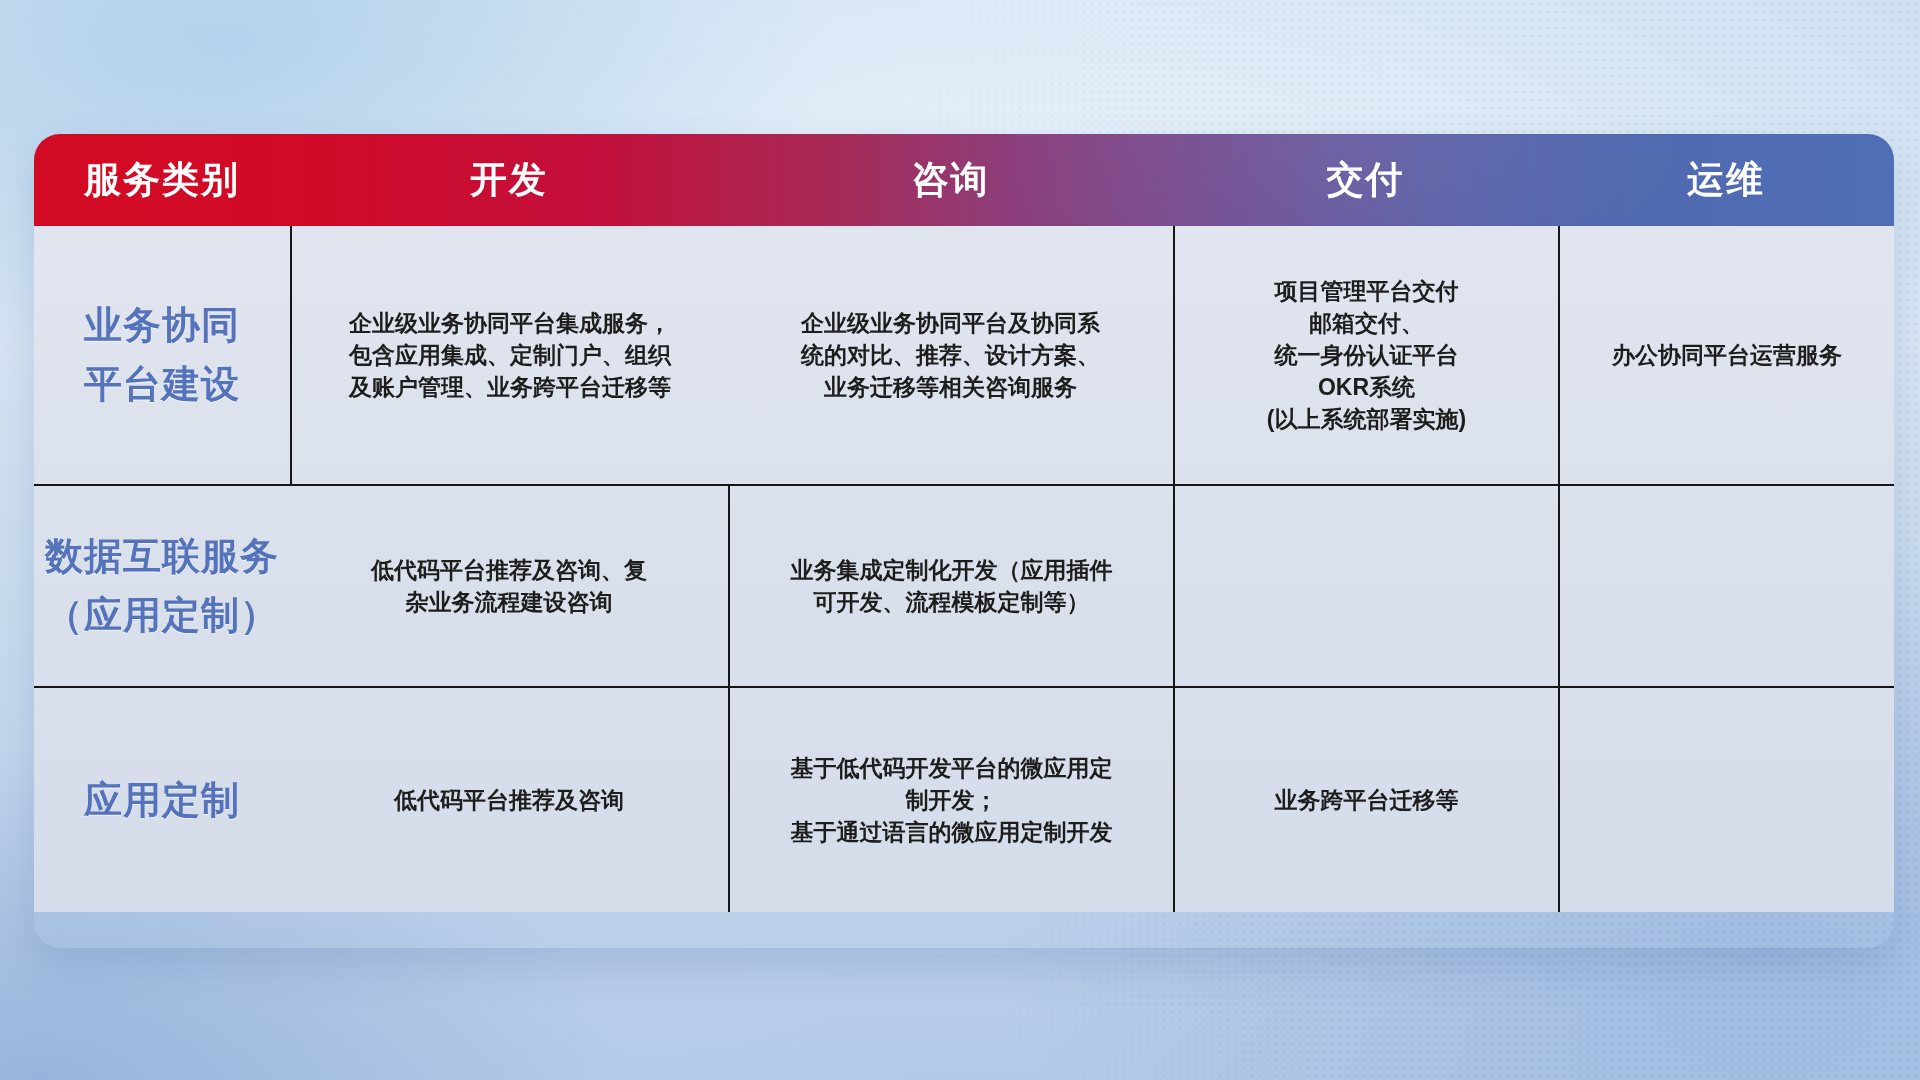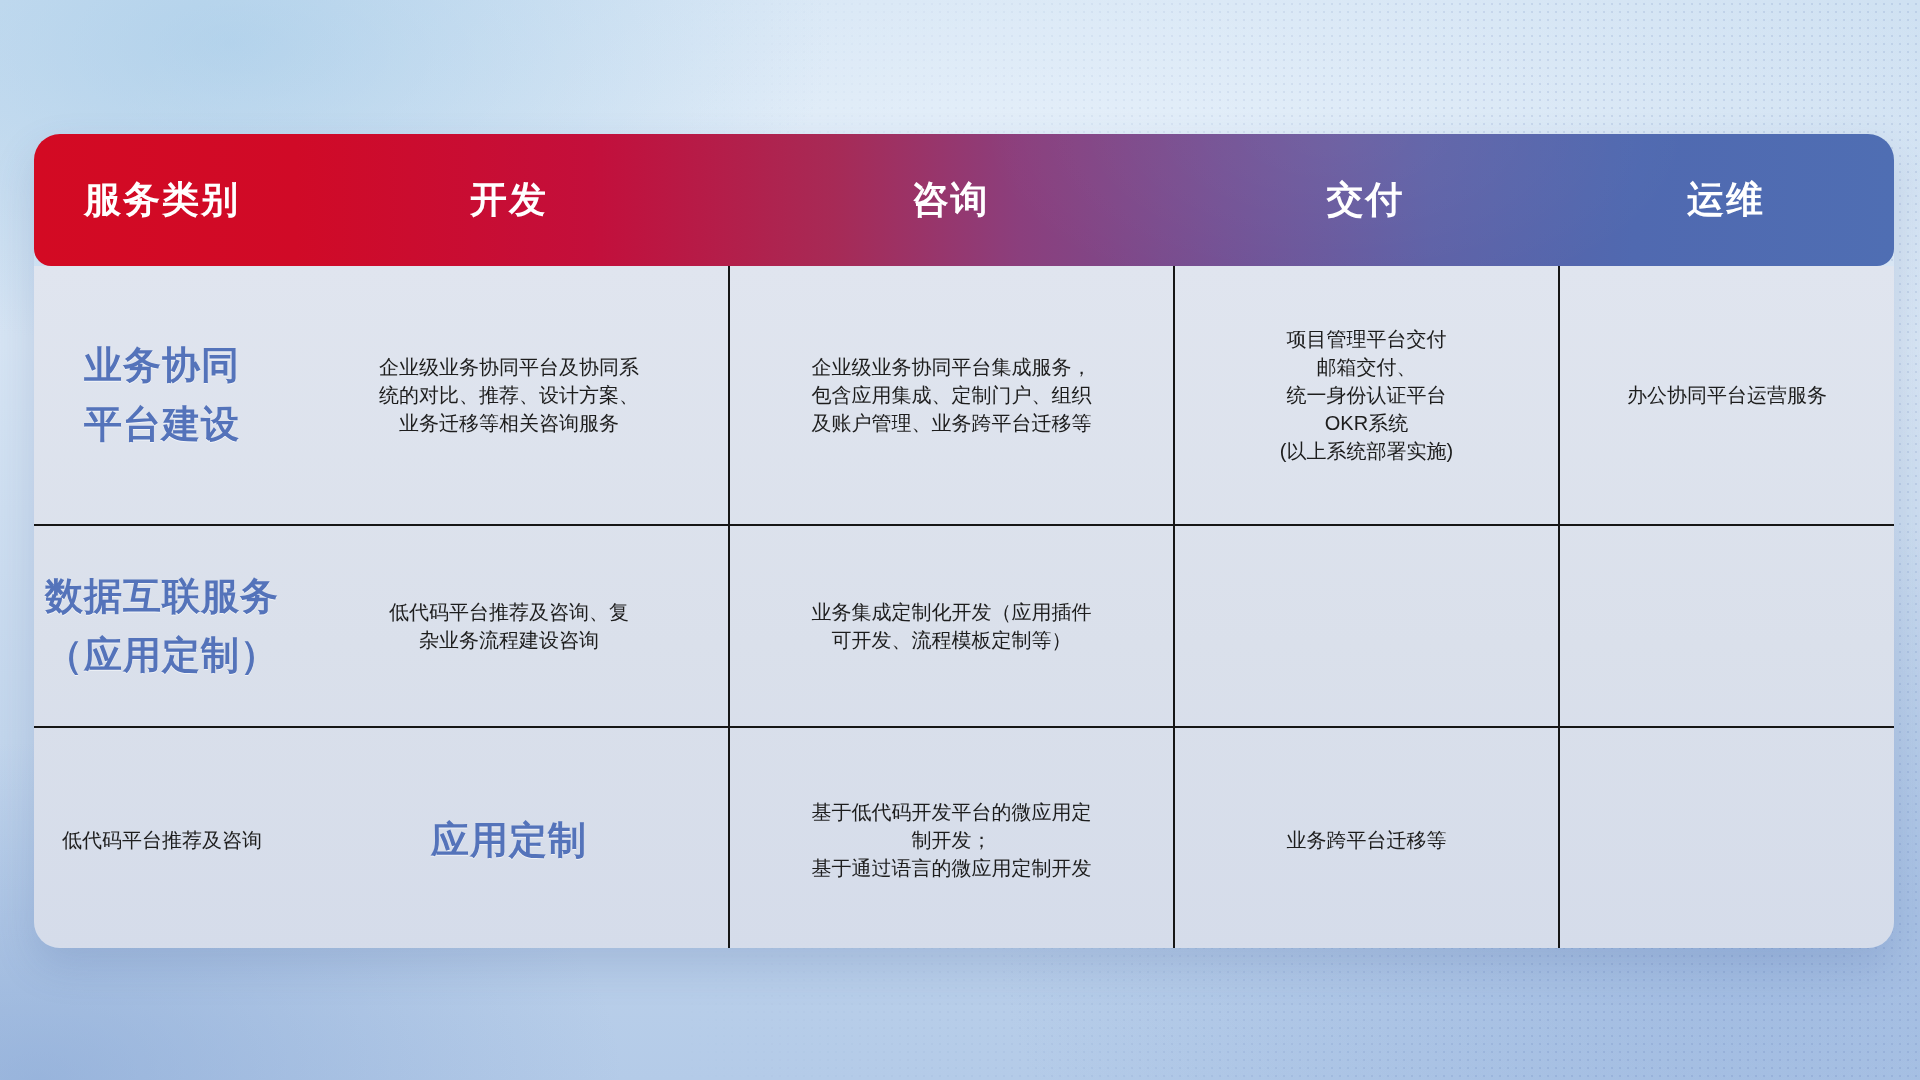--- a/index.html
+++ b/index.html
@@ -29,50 +29,50 @@
     left: 34px; top: 134px;
     width: 1860px; height: 814px;
     border-radius: 26px;
     overflow: hidden;
     box-shadow: 0 18px 40px rgba(60,90,150,0.18);
   }
 
   .table-header {
     display: grid;
     grid-template-columns: 256px 438px 445px 385px 1fr;
-    height: 132px;
+    height: 92px;
     background:
       radial-gradient(600px 300px at 70% 0%, rgba(255,255,255,0.06), transparent 60%),
       linear-gradient(90deg, #d30a23 0%, #d00a27 14%, #c30f3b 30%, #a72a56 43%,
                       #8b3f7d 53%, #725094 64%, #5d60a6 75%, #5069b0 86%, #4f6eb3 100%);
-    border-radius: 17px;
   }
   .th {
     display: flex; align-items: center; justify-content: center;
     color: #ffffff;
     font-size: 37px;
     font-weight: 700;
     letter-spacing: 2px;
   }
 
   .table-body {
     display: grid;
     grid-template-columns: 256px 438px 445px 385px 1fr;
     grid-template-rows: 258px 202px 1fr;
     height: 686px;
     background: linear-gradient(180deg, #e0e5ef 0%, #dae0eb 55%, #d5dcea 100%);
   }
   .td {
     display: flex; align-items: center; justify-content: center;
     text-align: center;
     padding: 6px 8px;
-    font-size: 20px;
+    font-size: 23px;
     line-height: 1.4;
     color: #1d1d1d;
     white-space: pre-line;
+    font-weight: bold;
   }
   
   .td.vline { border-left: 2px solid #161616; }
   
   .td.hline { border-top: 2px solid #161616; }
 
   .td.category {
     font-size: 38px;
     font-weight: 700;
     color: #5473ba;
@@ -93,44 +93,44 @@
     <div class="th">开发</div>
     <div class="th">咨询</div>
     <div class="th">交付</div>
     <div class="th">运维</div>
   </div>
 
   <div class="table-body">
 
     <div class="td category">业务协同
 平台建设</div>
+    <div class="td vline">企业级业务协同平台集成服务，
+包含应用集成、定制门户、组织
+及账户管理、业务跨平台迁移等</div>
     <div class="td">企业级业务协同平台及协同系
 统的对比、推荐、设计方案、
 业务迁移等相关咨询服务</div>
-    <div class="td vline">企业级业务协同平台集成服务，
-包含应用集成、定制门户、组织
-及账户管理、业务跨平台迁移等</div>
     <div class="td vline">项目管理平台交付
 邮箱交付、
 统一身份认证平台
 OKR系统
 (以上系统部署实施)</div>
     <div class="td vline">办公协同平台运营服务</div>
 
     <div class="td category hline">数据互联服务
 （应用定制）</div>
     <div class="td hline">低代码平台推荐及咨询、复
 杂业务流程建设咨询</div>
     <div class="td vline hline">业务集成定制化开发（应用插件
 可开发、流程模板定制等）</div>
     <div class="td vline hline"></div>
     <div class="td vline hline"></div>
 
+    <div class="td category hline">应用定制</div>
     <div class="td hline">低代码平台推荐及咨询</div>
-    <div class="td category hline">应用定制</div>
     <div class="td vline hline">基于低代码开发平台的微应用定
 制开发；
 基于通过语言的微应用定制开发</div>
     <div class="td vline hline">业务跨平台迁移等</div>
     <div class="td vline hline"></div>
   </div>
 
 </div>
 
 </body></html>

